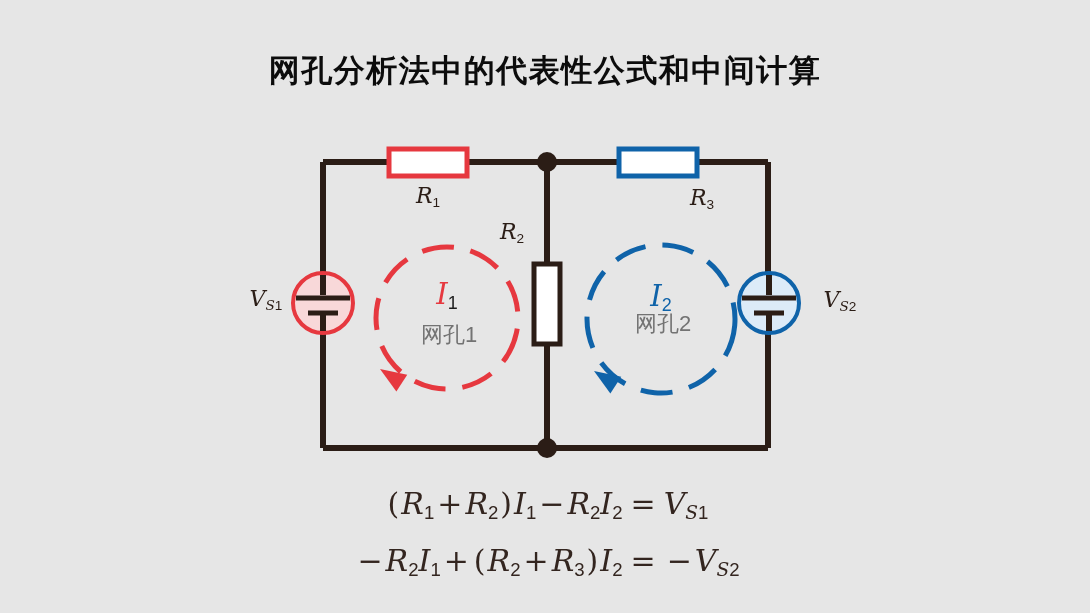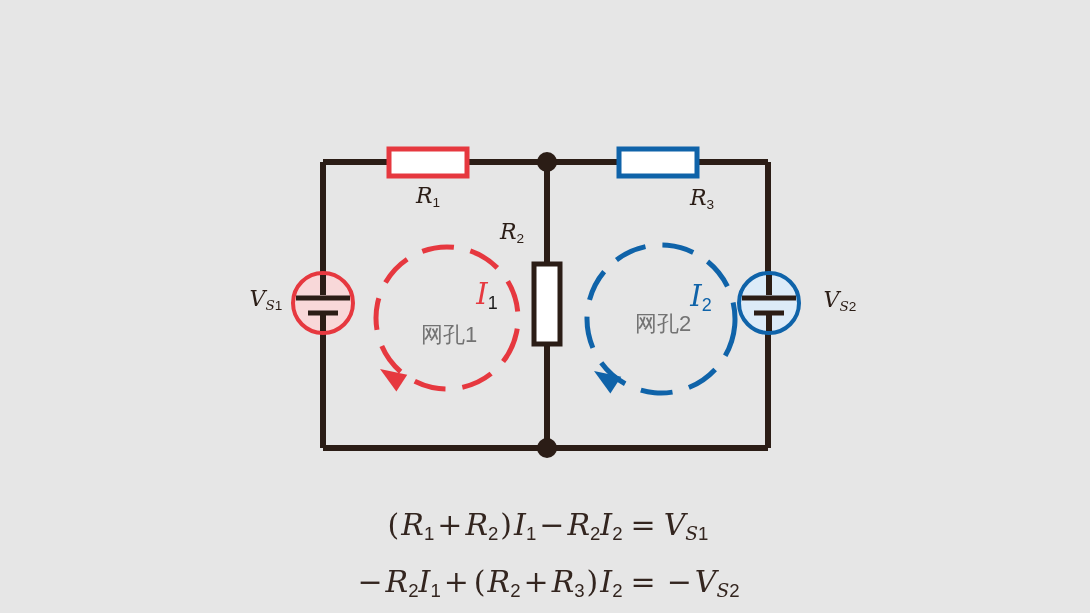--- a/index.html
+++ b/index.html
@@ -22,46 +22,47 @@
   .lbl .base{font-style:italic;}
   .lbl sub, .eq sub{
     font-size:0.62em;line-height:0;vertical-align:-0.28em;
     font-family:"Liberation Sans",sans-serif;font-style:normal;
   }
   .lbl sub i{font-family:"DejaVu Serif","Liberation Serif",serif;font-style:italic;}
   .i1 .base{color:#e6383f;}
   .i1 sub{color:#1c1c1c;}
   .i2 .base{color:#0f63a9;}
   .i2 sub{color:#0f63a9;}
-  .i1,.i2{font-size:29px;margin-left:40px;}
+  .i1,.i2{font-size:29px;}
   .cjk{
     position:absolute;transform:translateX(-50%);white-space:nowrap;
     font-family:Liberation Sans, sans-serif;font-size:22px;color:#737373;line-height:1;
   }
   
   .eq-block{
     position:absolute;left:547px;top:486px;transform:translateX(-50%);
-    text-align:center;white-space:nowrap;margin-top:21px;
+    text-align:center;white-space:nowrap;
   }
   .eq{
     display:block;font-family:"DejaVu Serif","Liberation Serif",serif;
     font-size:30px;color:#33251f;line-height:36px;
   }
   .eq + .eq{margin-top:21px;}
   .tk-v{font-style:italic;}
   .tk-p{padding:0 2px;}
   .tk-o{padding:0 3px;}
   .tk-e{padding:0 8px;}
   sub.tk-t{font-family:"DejaVu Serif","Liberation Serif",serif;font-style:italic;}
 </style>
 </head>
 <body>
 
 <div class="stage">
 
+  <div class="title">网孔分析法中的代表性公式和中间计算</div>
 
   <svg width="1090" height="613" viewBox="0 0 1090 613">
 
     <path d="M323 162 H768 M323 448 H768 M323 162 V448 M768 162 V448 M547 162 V448" fill="none" stroke-width="6" stroke="#2b1d16"></path>
 
     <circle cx="447" cy="318" r="71" fill="none" stroke-width="5" stroke-dasharray="32 17" transform="rotate(12 447 318)" stroke="#e6383f"></circle>
     <polygon points="0,0 26,-10 26,10" transform="translate(380,369) rotate(33)" fill="#e6383f"></polygon>
     <circle cx="661" cy="319" r="74" fill="none" stroke-width="5" stroke-dasharray="32 17" transform="rotate(5 661 319)" stroke="#0f63a9"></circle>
     <polygon points="0,0 26,-10 26,10" transform="translate(594,371) rotate(33)" fill="#0f63a9"></polygon>
 

